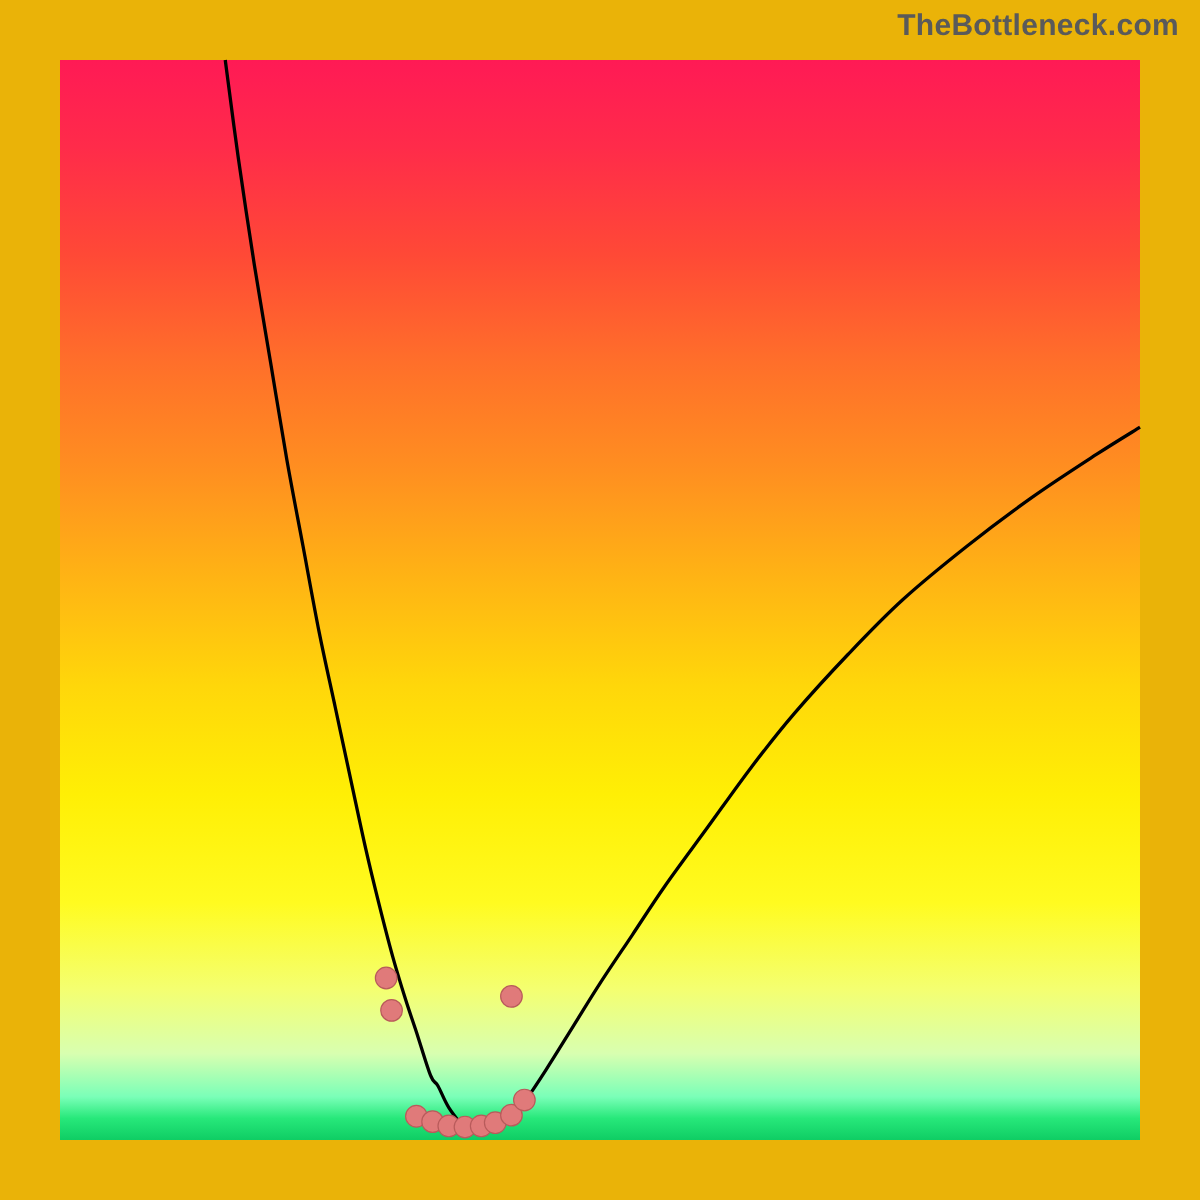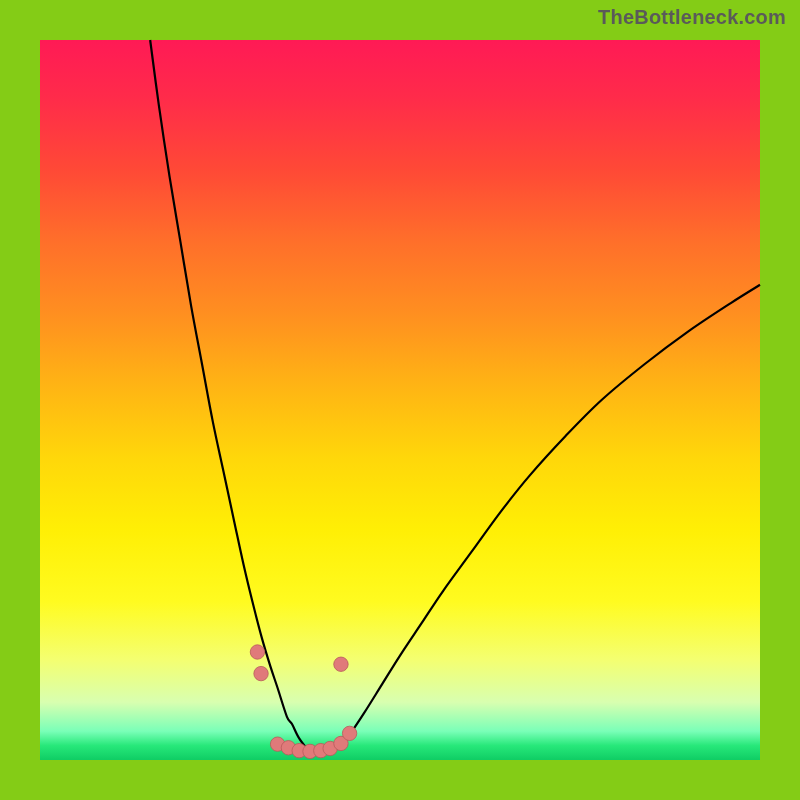--- a/index.html
+++ b/index.html
@@ -9,21 +9,21 @@
     height: 800px;
     background: #000;
     overflow: hidden;
   }
   .frame {
     position: absolute;
     top: 0;
     left: 0;
     width: 800px;
     height: 800px;
-    background: #84cc16;
+    background: #eab308;
   }
   .plot-area {
     position: absolute;
     top: 40px;
     left: 40px;
     width: 720px;
     height: 720px;
     background: linear-gradient(to bottom,
       #ff1a55 0%,
       #ff2b4a 8%,

